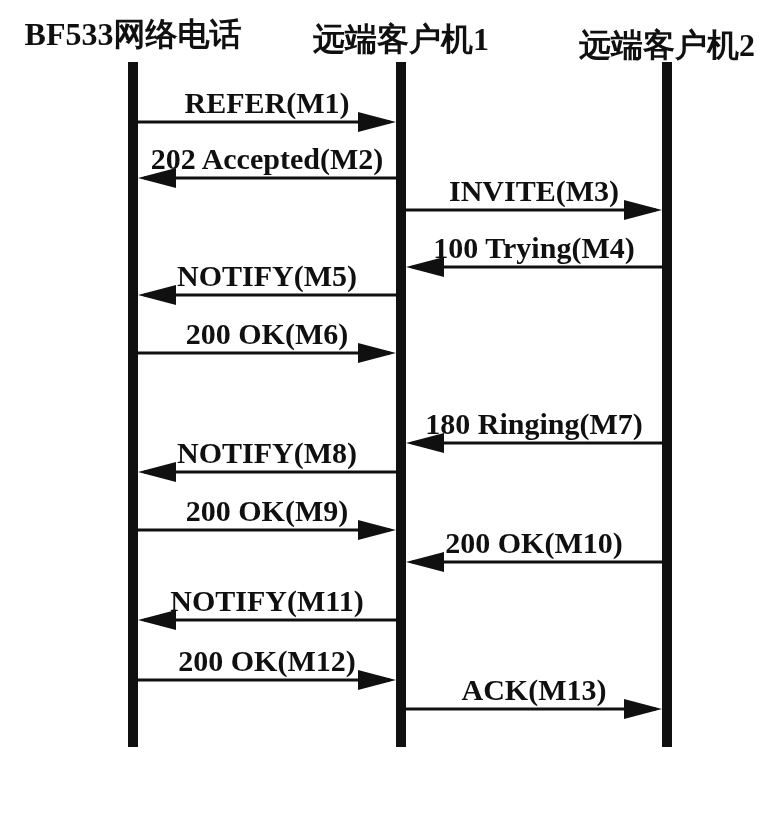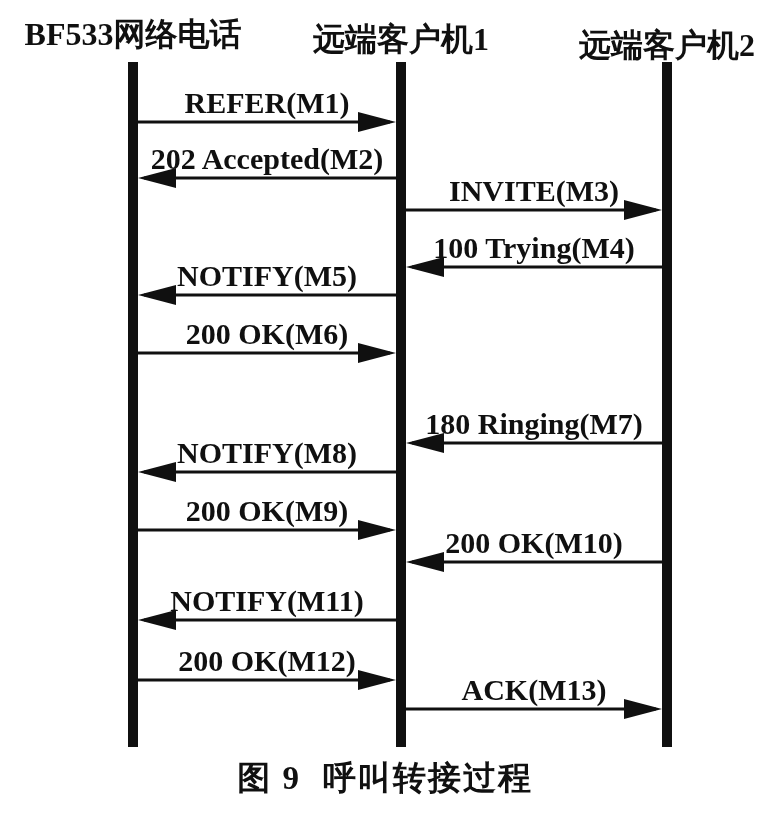--- a/index.html
+++ b/index.html
@@ -111,16 +111,13 @@
         <line x1="138" y1="680" x2="390" y2="680" class="msg-line"></line>
         <polygon points="396,680 358,670 358,690" class="arrowhead"></polygon>
         <text x="267" y="671" text-anchor="middle" class="msg-label">200 OK(M12)</text>
       </g>
       <g>
         <line x1="406" y1="709" x2="656" y2="709" class="msg-line"></line>
         <polygon points="662,709 624,699 624,719" class="arrowhead"></polygon>
         <text x="534" y="700" text-anchor="middle" class="msg-label">ACK(M13)</text>
       </g>
     </svg>
-  <div class="caption">
-    <span class="cap-num">图 9</span><span class="cap-text">呼叫转接过程</span>
-  </div>
 </div>
 
 </body></html>

